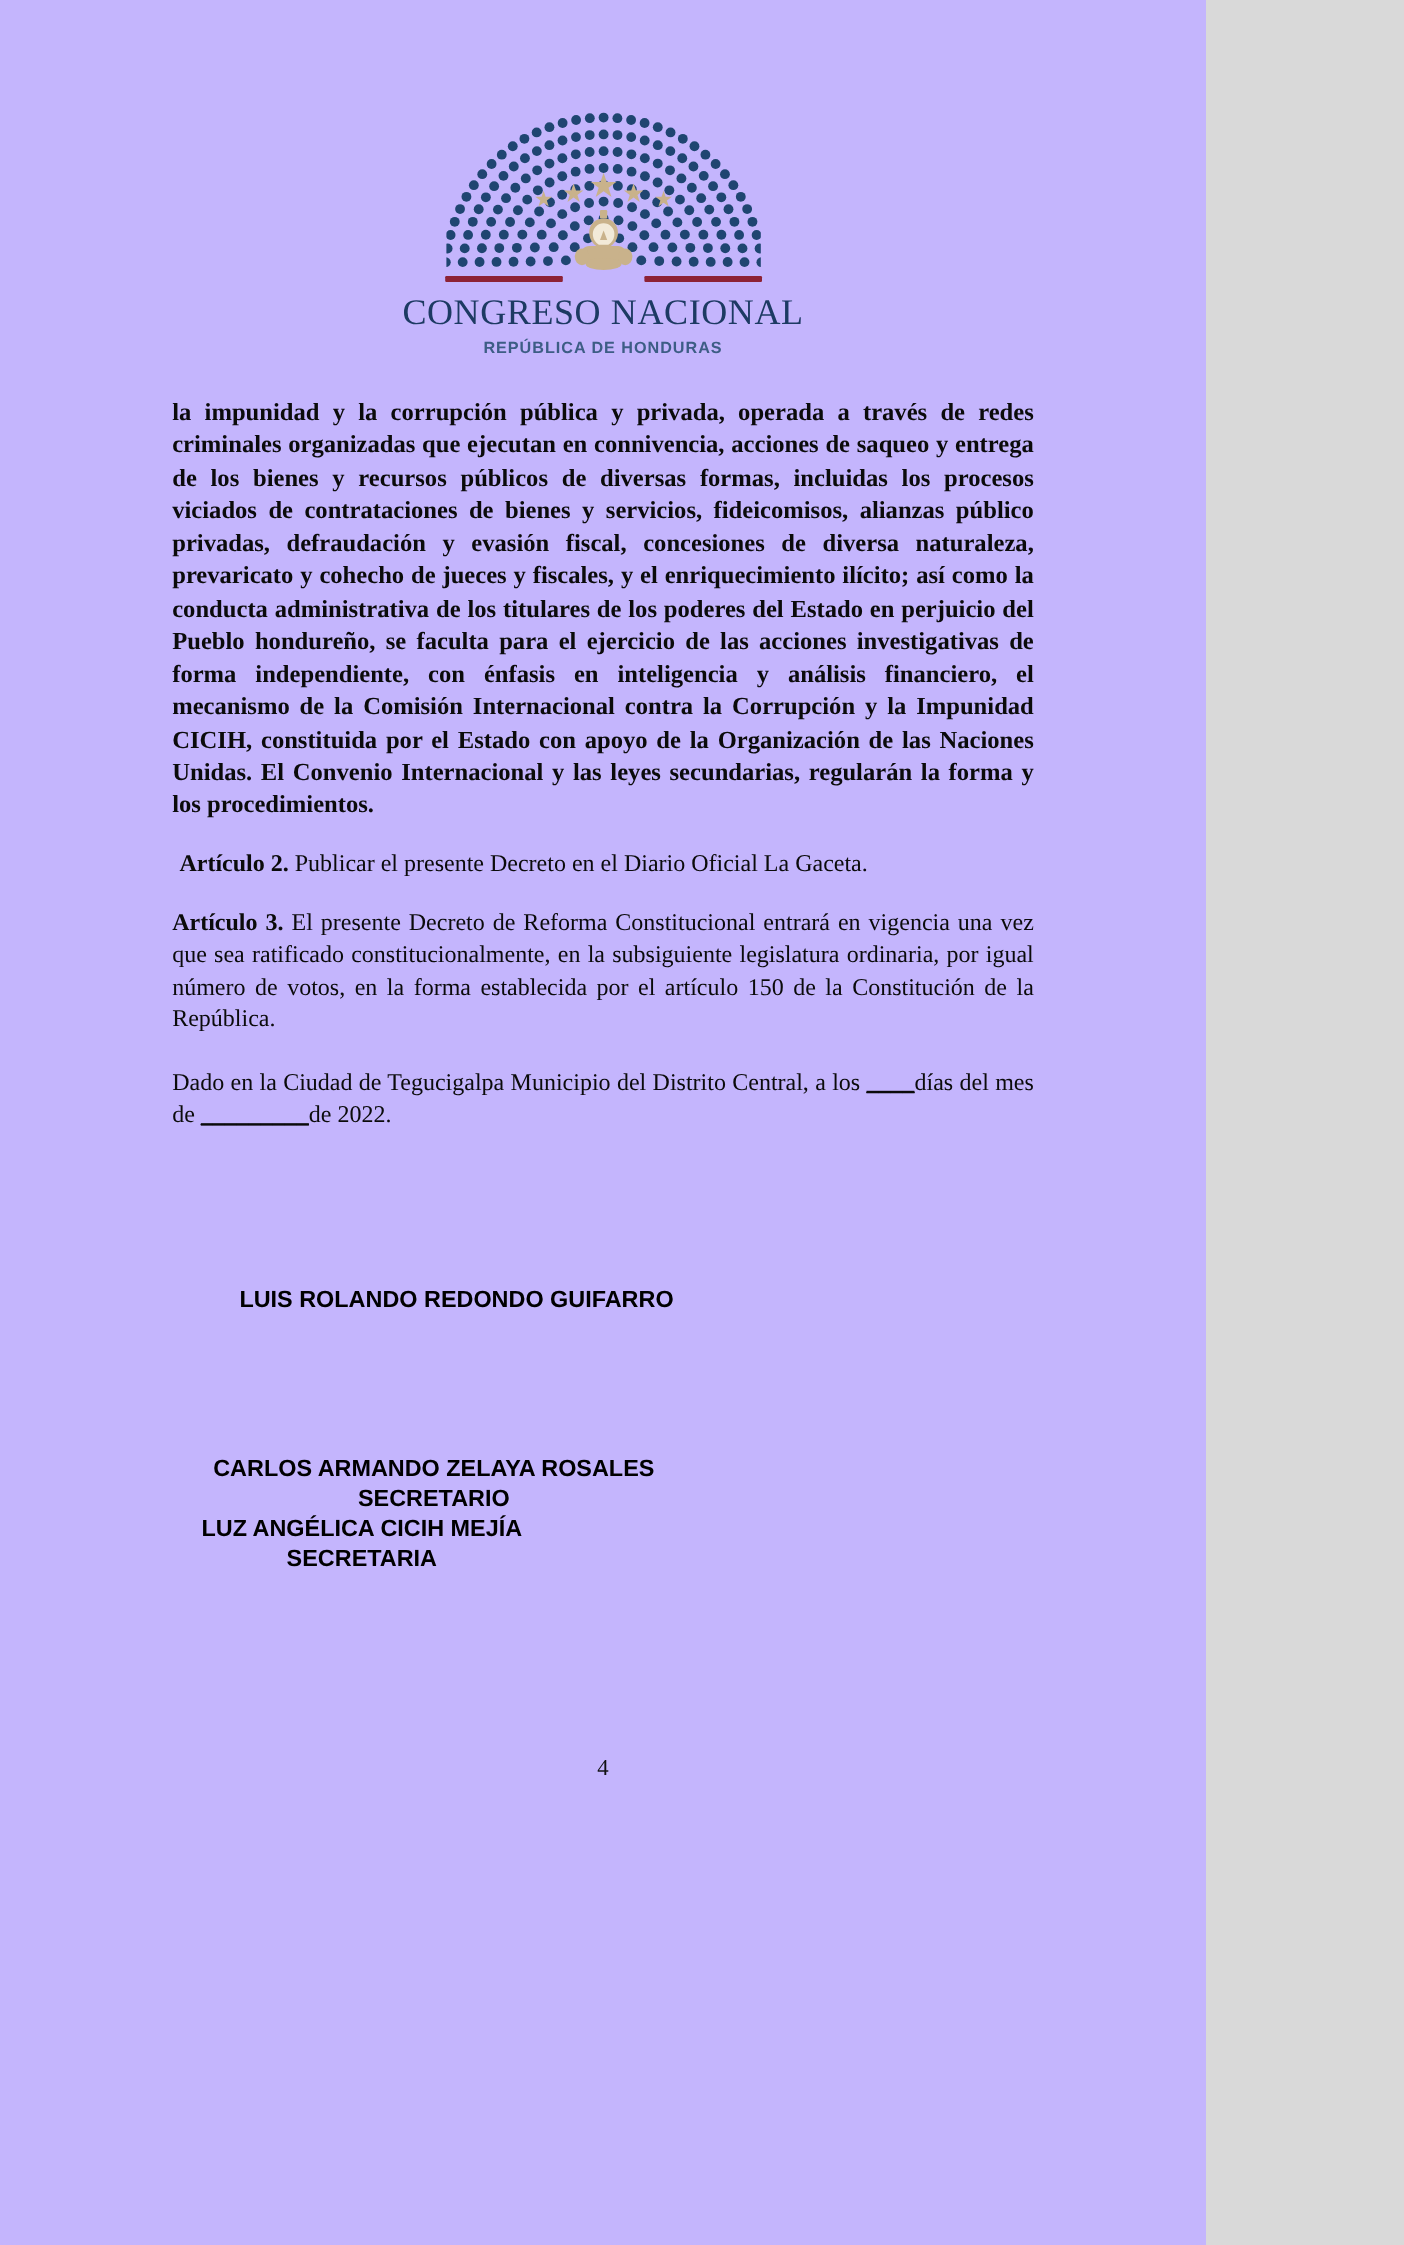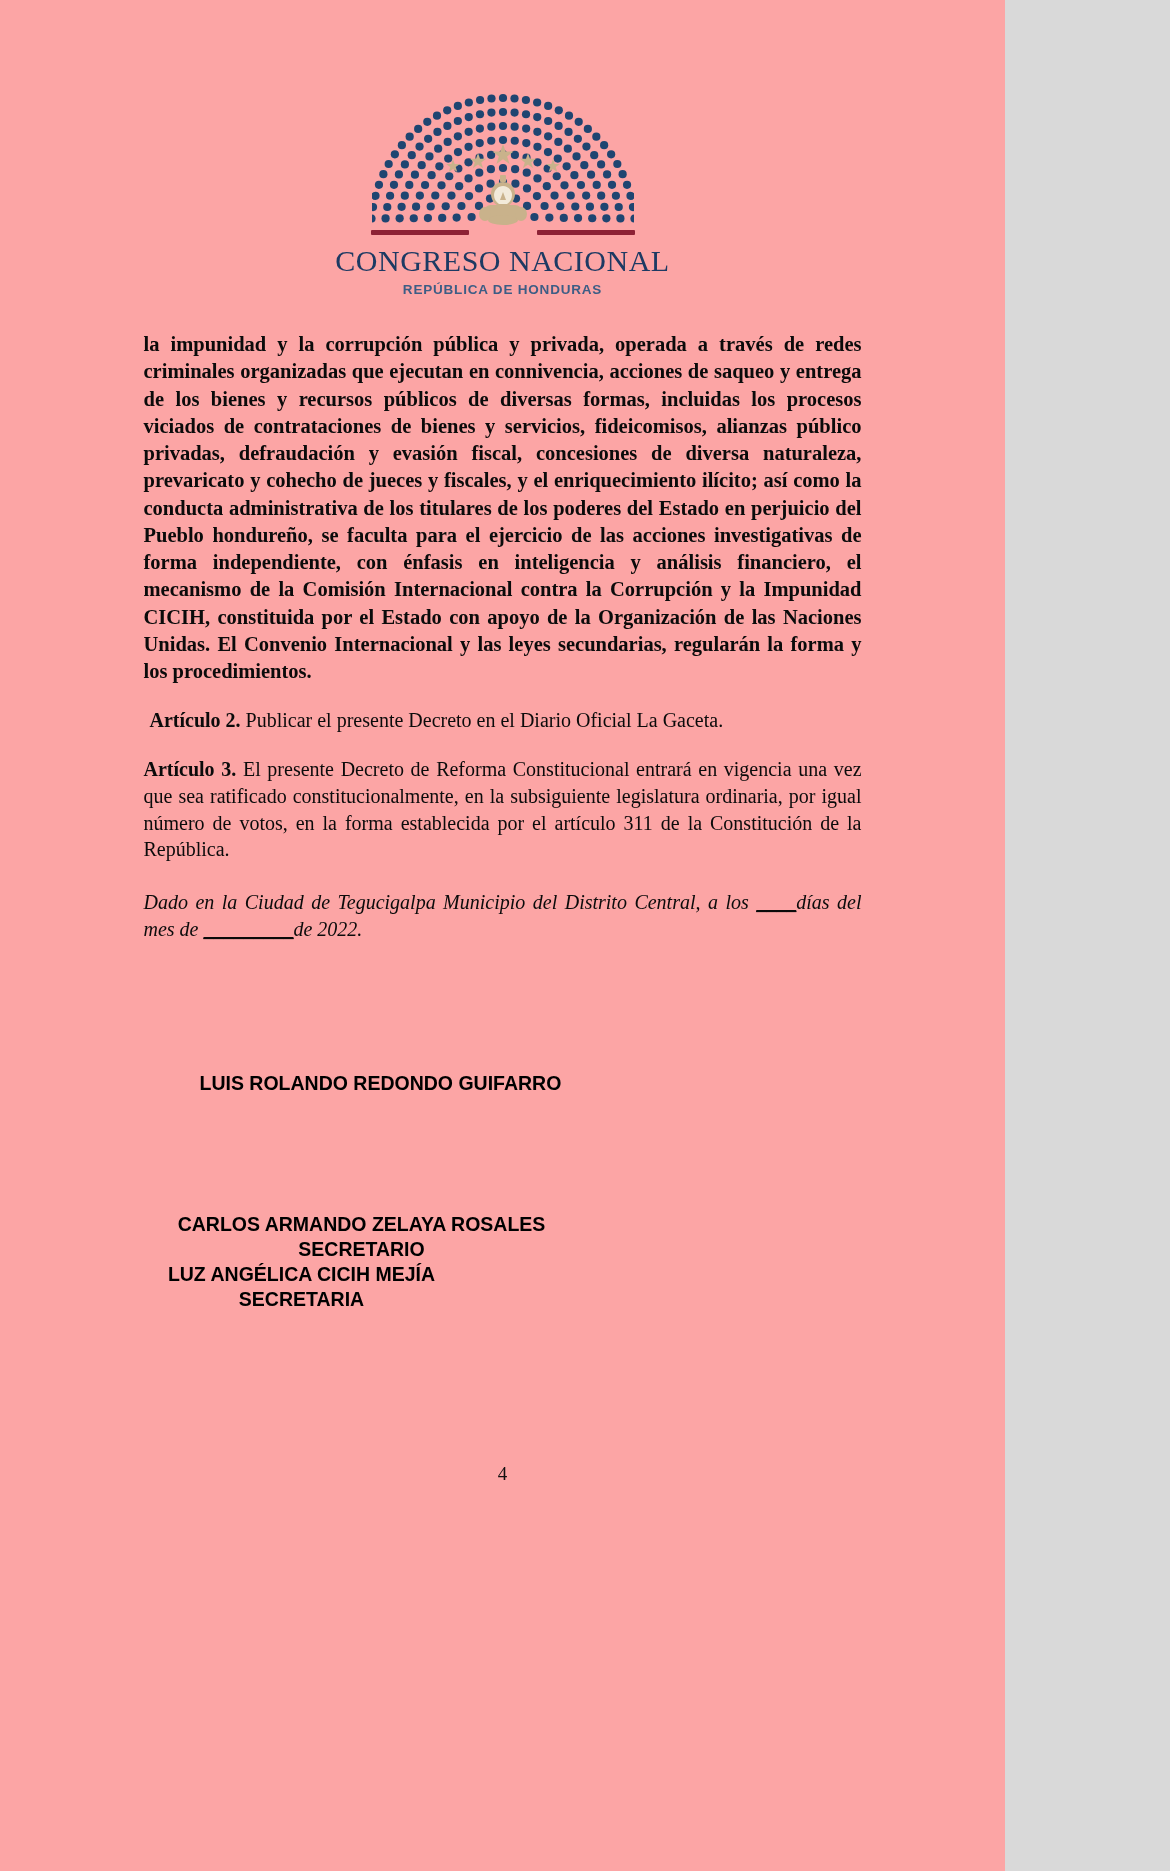--- a/index.html
+++ b/index.html
@@ -5,21 +5,21 @@
   html,body{margin:0;padding:0;}
   body{
     width:1170px;height:1871px;
     background:#d8d8d8;
     font-family:"Liberation Serif",serif;
     overflow:hidden;
   }
   .page{
     position:absolute;left:0;top:0;
     width:1005px;height:1871px;
-    background:#fca5a5;
+    background:#c4b5fd;
   }
   .gutter{
     position:absolute;left:1005px;top:0;
     width:165px;height:1871px;
     background:#d9d9d9;
   }
   .content{
     position:absolute;left:0;top:0;width:1005px;
   }
 
@@ -94,21 +94,20 @@
   }
   p.art .lbl{font-weight:bold;}
   p.art.indent{text-indent:6px;}
   p.dado{
     font-family:"Liberation Serif",serif;
     font-size:20px;
     line-height:1.34;
     text-align:justify;
     margin:26px 0 0 0;
     color:#0b0b0b;
-    font-style:italic;
   }
   .blank-sm{ text-decoration:underline; letter-spacing:0px;}
   
   .sig-pres{
     margin-top:128px;
     font-family:"Liberation Sans",sans-serif;
     font-weight:bold;
     font-size:19.5px;
     line-height:1.28;
     color:#000;
@@ -356,21 +355,21 @@
 
     <div class="body-area">
 
       <p class="lead">la impunidad y la corrupción pública y privada, operada a través de redes criminales organizadas que ejecutan en connivencia, acciones de saqueo y entrega de los bienes y recursos públicos de diversas formas, incluidas los procesos viciados de contrataciones de bienes y servicios, fideicomisos, alianzas público privadas, defraudación y evasión fiscal, concesiones de diversa naturaleza, prevaricato y cohecho de jueces y fiscales, y el enriquecimiento ilícito; así como la conducta administrativa de los titulares de los poderes del Estado en perjuicio del Pueblo hondureño, se faculta para el ejercicio de las acciones investigativas de forma independiente, con énfasis en inteligencia y análisis financiero, el mecanismo de la Comisión Internacional contra la Corrupción y la Impunidad CICIH, constituida por el Estado con apoyo de la Organización de las Naciones Unidas. El Convenio Internacional y las leyes secundarias, regularán la forma y los procedimientos.</p>
 
       <p class="art indent">
         <span class="lbl">Artículo 2.</span><span> Publicar el presente Decreto en el Diario Oficial La Gaceta.</span>
       </p>
 
       <p class="art">
-        <span class="lbl">Artículo 3.</span><span> El presente Decreto de Reforma Constitucional entrará en vigencia una vez que sea ratificado constitucionalmente, en la subsiguiente legislatura ordinaria, por igual número de votos, en la forma establecida por el artículo 311 de la Constitución de la República.</span>
+        <span class="lbl">Artículo 3.</span><span> El presente Decreto de Reforma Constitucional entrará en vigencia una vez que sea ratificado constitucionalmente, en la subsiguiente legislatura ordinaria, por igual número de votos, en la forma establecida por el artículo 150 de la Constitución de la República.</span>
       </p>
 
       <p class="dado"><span>Dado en la Ciudad de Tegucigalpa Municipio del Distrito Central, a los </span><span class="blank-sm">____</span><span>días del mes de </span><span class="blank-sm">_________</span><span>de 2022.</span></p>
 
       <div class="sig-pres">
         <span class="sig-name">LUIS ROLANDO REDONDO GUIFARRO</span>
       </div>
 
       <div class="sig-row">
         <div class="sig-col left">

